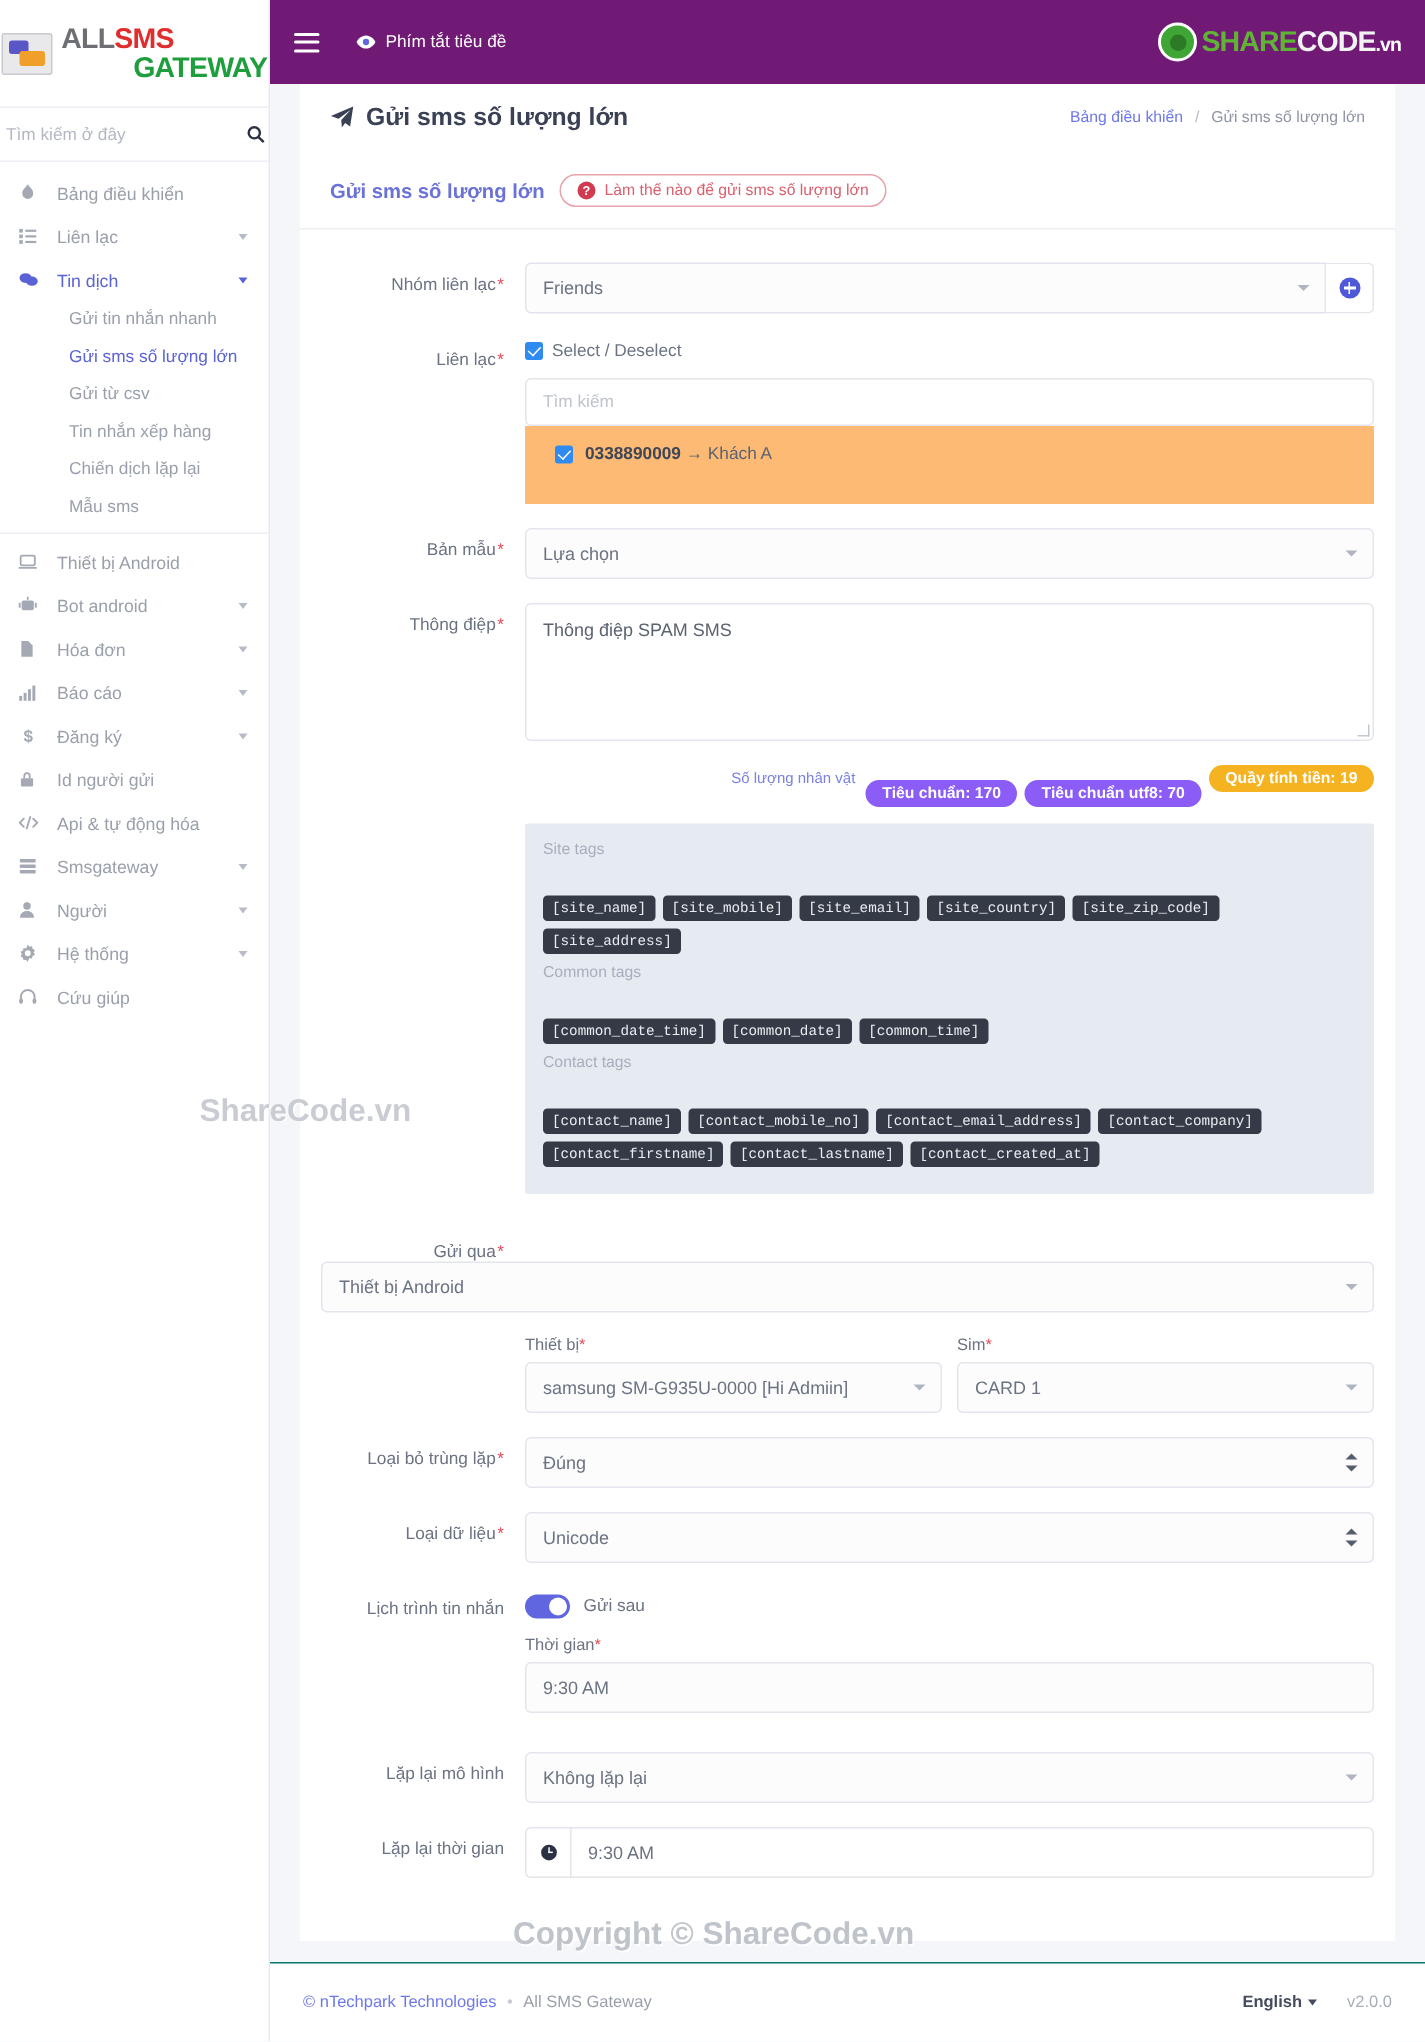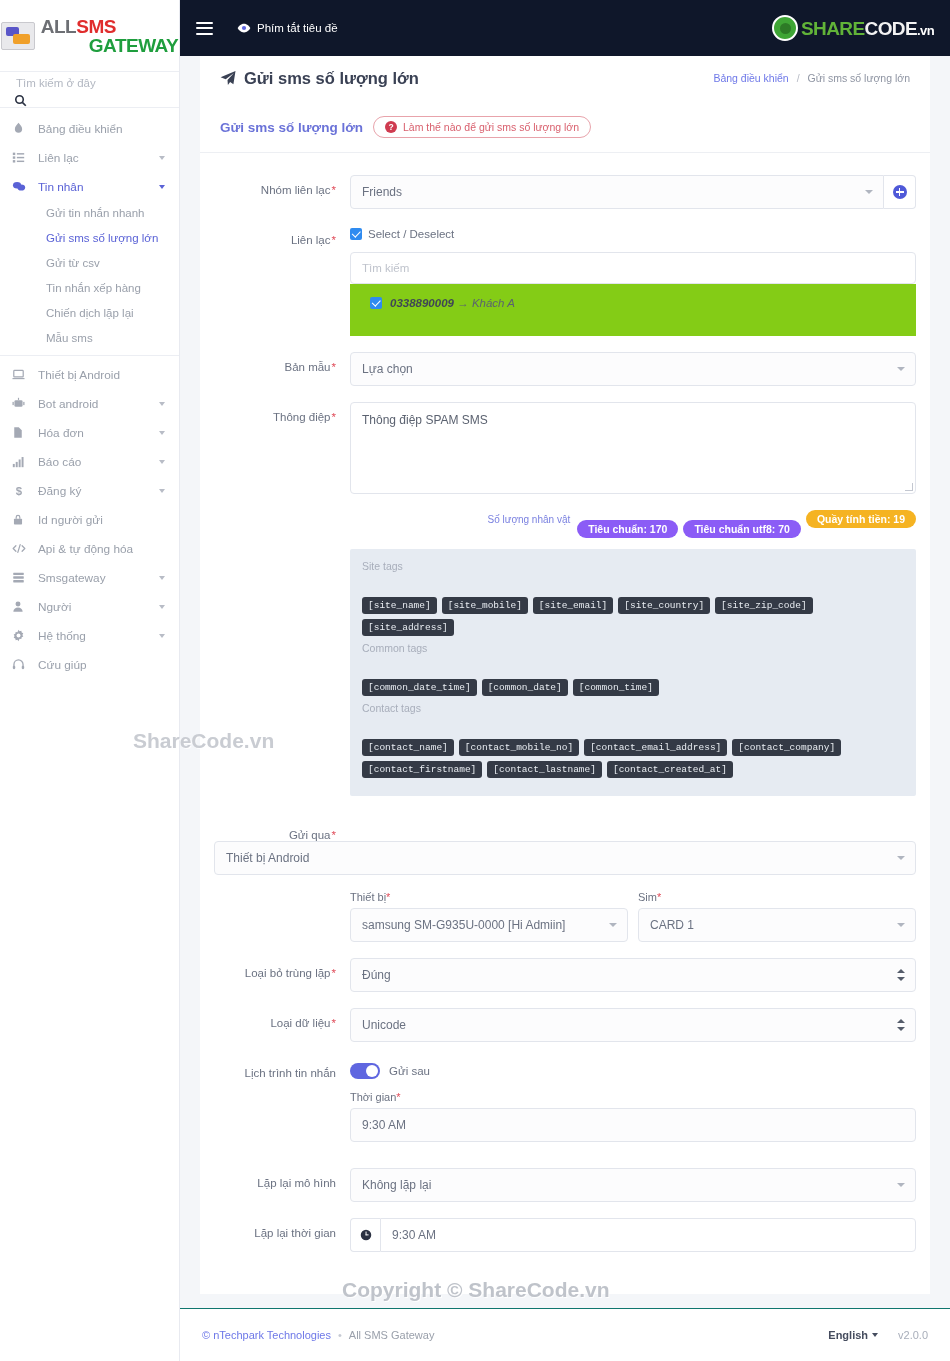--- a/index.html
+++ b/index.html
@@ -45,21 +45,21 @@
     width: 17px; height: 10px; background: #f0a02a; border-radius: 2px;
   }
   .brand-text { line-height: 1; }
   .brand-row1 { font-size: 19px; font-weight: bold; letter-spacing: -0.5px; }
   .brand-row1 .gray { color: #6d6f74; }
   .brand-row1 .red { color: #e02d2d; }
   .brand-row2 { font-size: 19px; font-weight: bold; color: #1f9e3e; letter-spacing: -0.5px; margin-left: 48px; }
 
   .side-search {
     height: 36px; border-bottom: 1px solid #eceef3;
-    display: flex; padding: 0 14px; flex-direction: column;
+    display: flex; align-items: center; padding: 0 2px;
   }
   .side-search input {
     flex: 1; border: none; outline: none; background: transparent;
     font-size: 11.5px; color: #9aa0ab;
     font-family: "Liberation Sans", sans-serif;
   }
   .side-search input::placeholder { color: #b3b8c2; }
   .search-ico { width: 13px; height: 13px; flex: none; color: #2b3243; }
 
   .nav { padding: 6px 0 0 0; }
@@ -89,21 +89,21 @@
     font-size: 11.5px; color: #9aa0ab;
     height: 25px; line-height: 25px; cursor: pointer;
   }
   .nav-sub.sel { color: #5a62d6; }
   .nav-sep { height: 1px; background: #eceef3; margin: 4px 0; }
 
   
   .topbar {
     position: absolute; left: 180px; top: 0;
     width: 770px; height: 56px;
-    background: #0f172a;
+    background: #701a75;
     display: flex; align-items: center;
     padding: 0 16px;
     z-index: 4;
   }
   .burger { width: 17px; height: 13px; position: relative; cursor: pointer; flex: none; }
   .burger span {
     position: absolute; left: 0; width: 100%; height: 2px;
     background: #ffffff; border-radius: 1px;
   }
   .burger span:nth-child(1) { top: 0; }
@@ -247,23 +247,22 @@
 
   .search-box {
     width: 100%; height: 32px;
     border: 1px solid #e2e5ec; border-radius: 4px;
     background: #fff; padding: 0 11px;
     display: flex; align-items: center;
     font-size: 11.5px; color: #bfc3cc;
   }
   .contact-list {
     width: 100%; min-height: 52px;
-    background: #84cc16;
+    background: #fdba74;
     padding: 13px 11px 14px 20px;
-    font-style: italic;
   }
   .contact-item { display: flex; align-items: center; gap: 8px; }
   .contact-item .ctext { font-size: 11.5px; color: #5b6270; }
   .contact-item .ctext b { color: #3f4656; font-weight: bold; }
 
   .textarea {
     width: 100%; height: 92px;
     border: 1px solid #e2e5ec; border-radius: 4px;
     background: #fff; padding: 10px 11px;
     font-size: 12px; color: #5b6270;
@@ -415,21 +414,21 @@
       <span class="caret"></span>
     </div>
 
     <div class="nav-item active">
       <span class="ico">
         <svg width="14" height="13" viewBox="0 0 16 16" fill="currentColor">
             <ellipse cx="5.6" cy="6.6" rx="5" ry="4"></ellipse>
             <ellipse cx="10.8" cy="9.2" rx="4.8" ry="3.8"></ellipse>
           </svg>
       </span>
-      <span class="lbl">Tin nhân</span>
+      <span class="lbl">Tin dịch</span>
       <span class="caret"></span>
     </div>
 
     <div class="nav-sub">Gửi tin nhắn nhanh</div>
     <div class="nav-sub sel">Gửi sms số lượng lớn</div>
     <div class="nav-sub">Gửi từ csv</div>
     <div class="nav-sub">Tin nhắn xếp hàng</div>
     <div class="nav-sub">Chiến dịch lặp lại</div>
     <div class="nav-sub">Mẫu sms</div>
 

